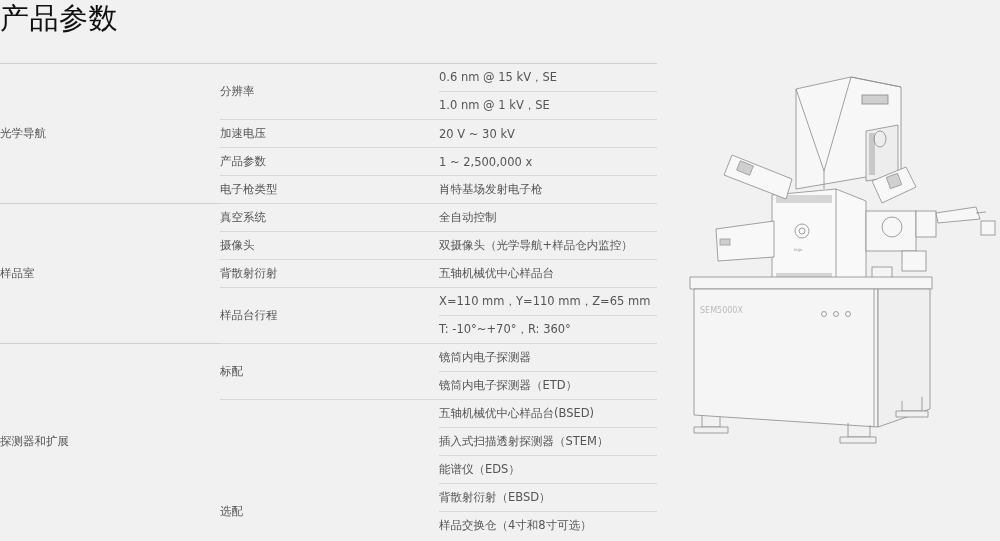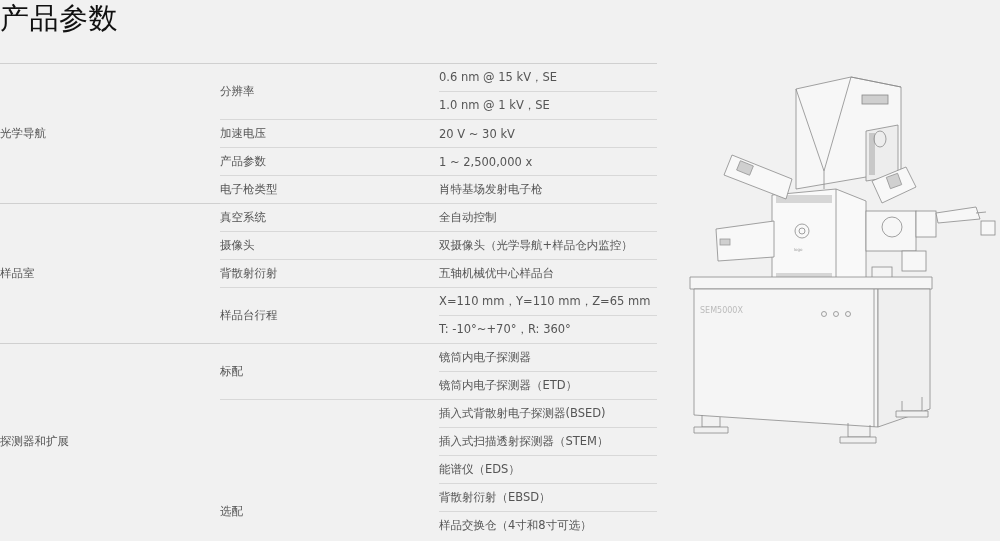--- a/index.html
+++ b/index.html
@@ -114,21 +114,21 @@
       <tr class="group-start">
         <td class="cat cut" rowspan="7">探测器和扩展</td>
         <td rowspan="2">标配</td>
         <td>镜筒内电子探测器</td>
       </tr>
       <tr>
         <td>镜筒内电子探测器（ETD）</td>
       </tr>
       <tr>
         <td class="cut" rowspan="5" style="vertical-align: bottom; padding-bottom: 20px;">选配</td>
-        <td>插入式背散射电子探测器(BSED)</td>
+        <td>五轴机械优中心样品台(BSED)</td>
       </tr>
       <tr>
         <td>插入式扫描透射探测器（STEM）</td>
       </tr>
       <tr>
         <td>能谱仪（EDS）</td>
       </tr>
       <tr>
         <td>背散射衍射（EBSD）</td>
       </tr>

